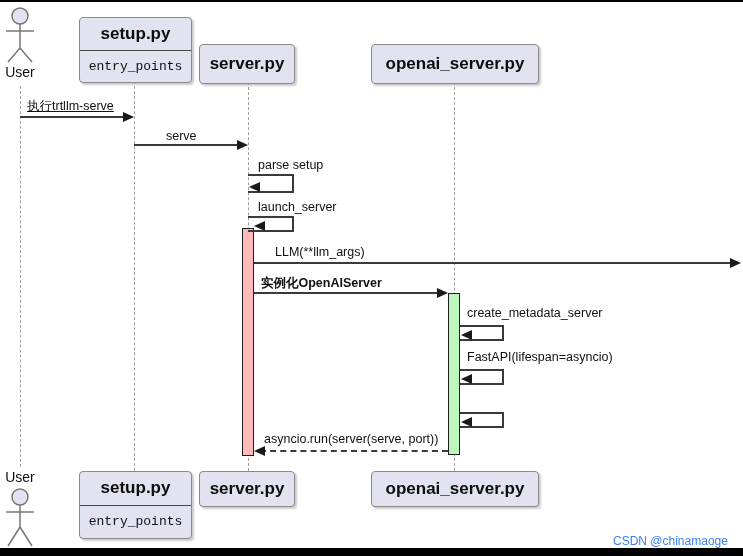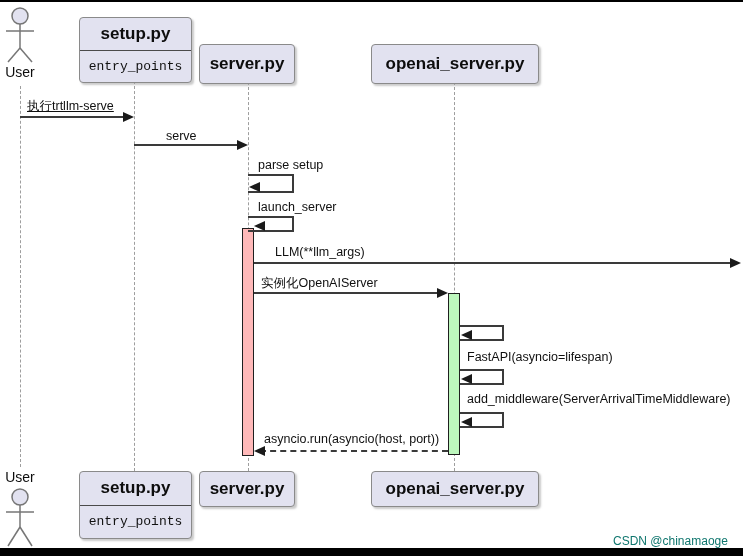--- a/index.html
+++ b/index.html
@@ -26,21 +26,21 @@
   .msg{position:absolute;font-size:12.5px;color:#101010;white-space:nowrap;}
   .hline{position:absolute;height:2px;background:#3a3a3a;}
   .dline{position:absolute;height:0;border-top:2px dashed #3a3a3a;}
   .arr-r{position:absolute;width:0;height:0;border-top:5px solid transparent;
          border-bottom:5px solid transparent;border-left:11px solid #1a1a1a;}
   .arr-l{position:absolute;width:0;height:0;border-top:5px solid transparent;
          border-bottom:5px solid transparent;border-right:11px solid #1a1a1a;}
   .selfloop{position:absolute;border:2px solid #3a3a3a;border-left:none;}
   .act{position:absolute;width:12px;border:1.5px solid #1f1f1f;box-sizing:border-box;}
   .actor-label{position:absolute;font-size:14px;color:#0d0d0d;text-align:center;width:60px;}
-  .watermark{position:absolute;font-size:12px;color:#0f766e;white-space:nowrap;}
+  .watermark{position:absolute;font-size:12px;color:#3b82f6;white-space:nowrap;}
 </style>
 </head>
 <body>
 
 <div id="canvas">
 
   <div class="edge" style="top:0;height:2px;"></div>
   <div class="edge" style="top:548;height:8px;top:548px;"></div>
 
   <div class="lifeline" style="left:20px;top:86px;height:381px;"></div>
@@ -84,36 +84,36 @@
   <div class="arr-l" style="left:249px;top:182px;"></div>
 
   <div class="msg" style="left:258px;top:200px;">launch_server</div>
   <div class="selfloop" style="left:248px;top:216px;width:44px;height:12px;"></div>
   <div class="arr-l" style="left:254px;top:221px;"></div>
 
   <div class="msg" style="left:275px;top:245px;">LLM(**llm_args)</div>
   <div class="hline" style="left:254px;top:262px;width:476px;"></div>
   <div class="arr-r" style="left:730px;top:258px;"></div>
 
-  <div class="msg" style="left:261px;top:275px;">实例化OpenAIServer</div>
+  <div class="msg" style="left:261px;top:275px;font-weight:bold;">实例化OpenAIServer</div>
   <div class="hline" style="left:254px;top:292px;width:184px;"></div>
   <div class="arr-r" style="left:437px;top:288px;"></div>
 
+  <div class="msg" style="left:467px;top:306px;">create_metadata_server</div>
   <div class="selfloop" style="left:460px;top:325px;width:42px;height:12px;"></div>
   <div class="arr-l" style="left:461px;top:330px;"></div>
 
-  <div class="msg" style="left:467px;top:350px;">FastAPI(asyncio=lifespan)</div>
+  <div class="msg" style="left:467px;top:350px;">FastAPI(lifespan=asyncio)</div>
   <div class="selfloop" style="left:460px;top:369px;width:42px;height:12px;"></div>
   <div class="arr-l" style="left:461px;top:374px;"></div>
 
-  <div class="msg" style="left:467px;top:392px;">add_middleware(ServerArrivalTimeMiddleware)</div>
   <div class="selfloop" style="left:460px;top:412px;width:42px;height:12px;"></div>
   <div class="arr-l" style="left:461px;top:417px;"></div>
 
-  <div class="msg" style="left:264px;top:432px;">asyncio.run(asyncio(host, port))</div>
+  <div class="msg" style="left:264px;top:432px;">asyncio.run(server(serve, port))</div>
   <div class="dline" style="left:260px;top:450px;width:188px;"></div>
   <div class="arr-l" style="left:254px;top:446px;"></div>
 
   <div class="actor-label" style="left:-10px;top:469px;">User</div>
   <svg width="40" height="62" style="position:absolute;left:0;top:488px;">
     <circle cx="20" cy="9" r="8" fill="#E2E2F0" stroke="#767676" stroke-width="1.5"></circle>
     <line x1="20" y1="17" x2="20" y2="39" stroke="#767676" stroke-width="1.5"></line>
     <line x1="6" y1="24" x2="34" y2="24" stroke="#767676" stroke-width="1.5"></line>
     <line x1="20" y1="39" x2="8" y2="58" stroke="#767676" stroke-width="1.5"></line>
     <line x1="20" y1="39" x2="32" y2="58" stroke="#767676" stroke-width="1.5"></line>

